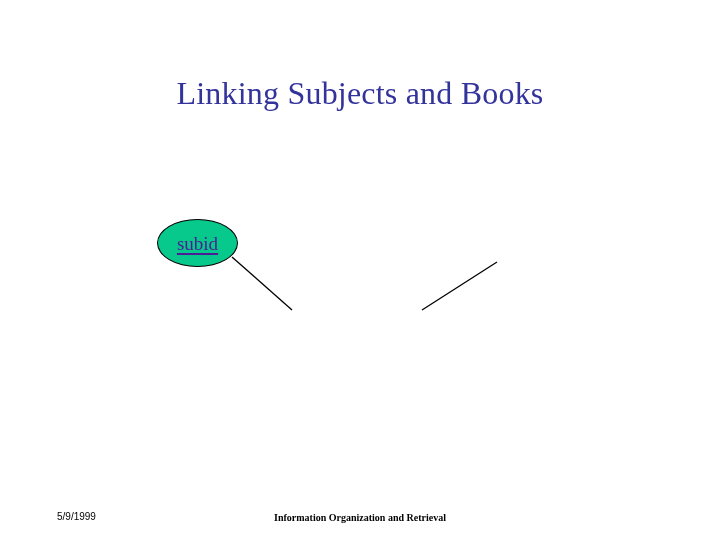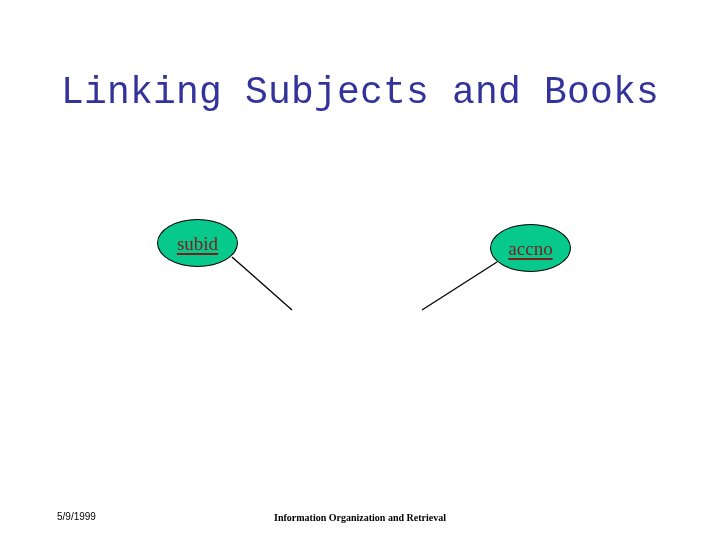--- a/index.html
+++ b/index.html
@@ -16,22 +16,22 @@
     font-family: "Liberation Serif", "DejaVu Serif", serif;
   }
 
   
   #slide-title {
     position: absolute;
     left: 0;
     top: 70px;
     width: 720px;
     text-align: center;
-    font-family: Liberation Mono, monospace;
-    font-size: 38px;
+    font-family: Liberation Serif, serif;
+    font-size: 32px;
     line-height: 46px;
     color: #33339c;
     letter-spacing: 0.2px;
     white-space: nowrap;
   }
 
   
   #diagram-lines {
     position: absolute;
     left: 0;
@@ -48,21 +48,21 @@
     border-radius: 50%;
     box-sizing: border-box;
     display: flex;
     align-items: center;
     justify-content: center;
   }
   .er-ellipse .shape-label {
     font-family: "Liberation Serif", "DejaVu Serif", serif;
     font-size: 19px;
     line-height: 19px;
-    color: #7f1d1d;
+    color: #4c1d95;
     text-decoration: underline;
     text-decoration-thickness: 2px;
     text-underline-offset: 3px;
     white-space: nowrap;
   }
 
   .er-rect {
     position: absolute;
     background: #08c98c;
     border: 1px solid #000000;
@@ -113,22 +113,19 @@
 
   <svg id="diagram-lines" viewBox="0 0 720 540" xmlns="http://www.w3.org/2000/svg">
     <line x1="232" y1="257" x2="292" y2="310" stroke="#000000" stroke-width="1.3"></line>
     <line x1="497" y1="262" x2="422" y2="310" stroke="#000000" stroke-width="1.3"></line>
   </svg>
 
   <div class="er-ellipse" style="left:157px; top:219px; width:81px; height:48px;">
     <span class="shape-label">subid</span>
   </div>
 
-  <div class="er-ellipse" style="left:490px; top:224px; width:81px; height:48px;">
-    <span class="shape-label">accno</span>
-  </div>
 
 
   <div id="footer-date">5/9/1999</div>
 
   <div id="footer-center">Information Organization and Retrieval</div>
 
 </div>
 
 </body></html>

